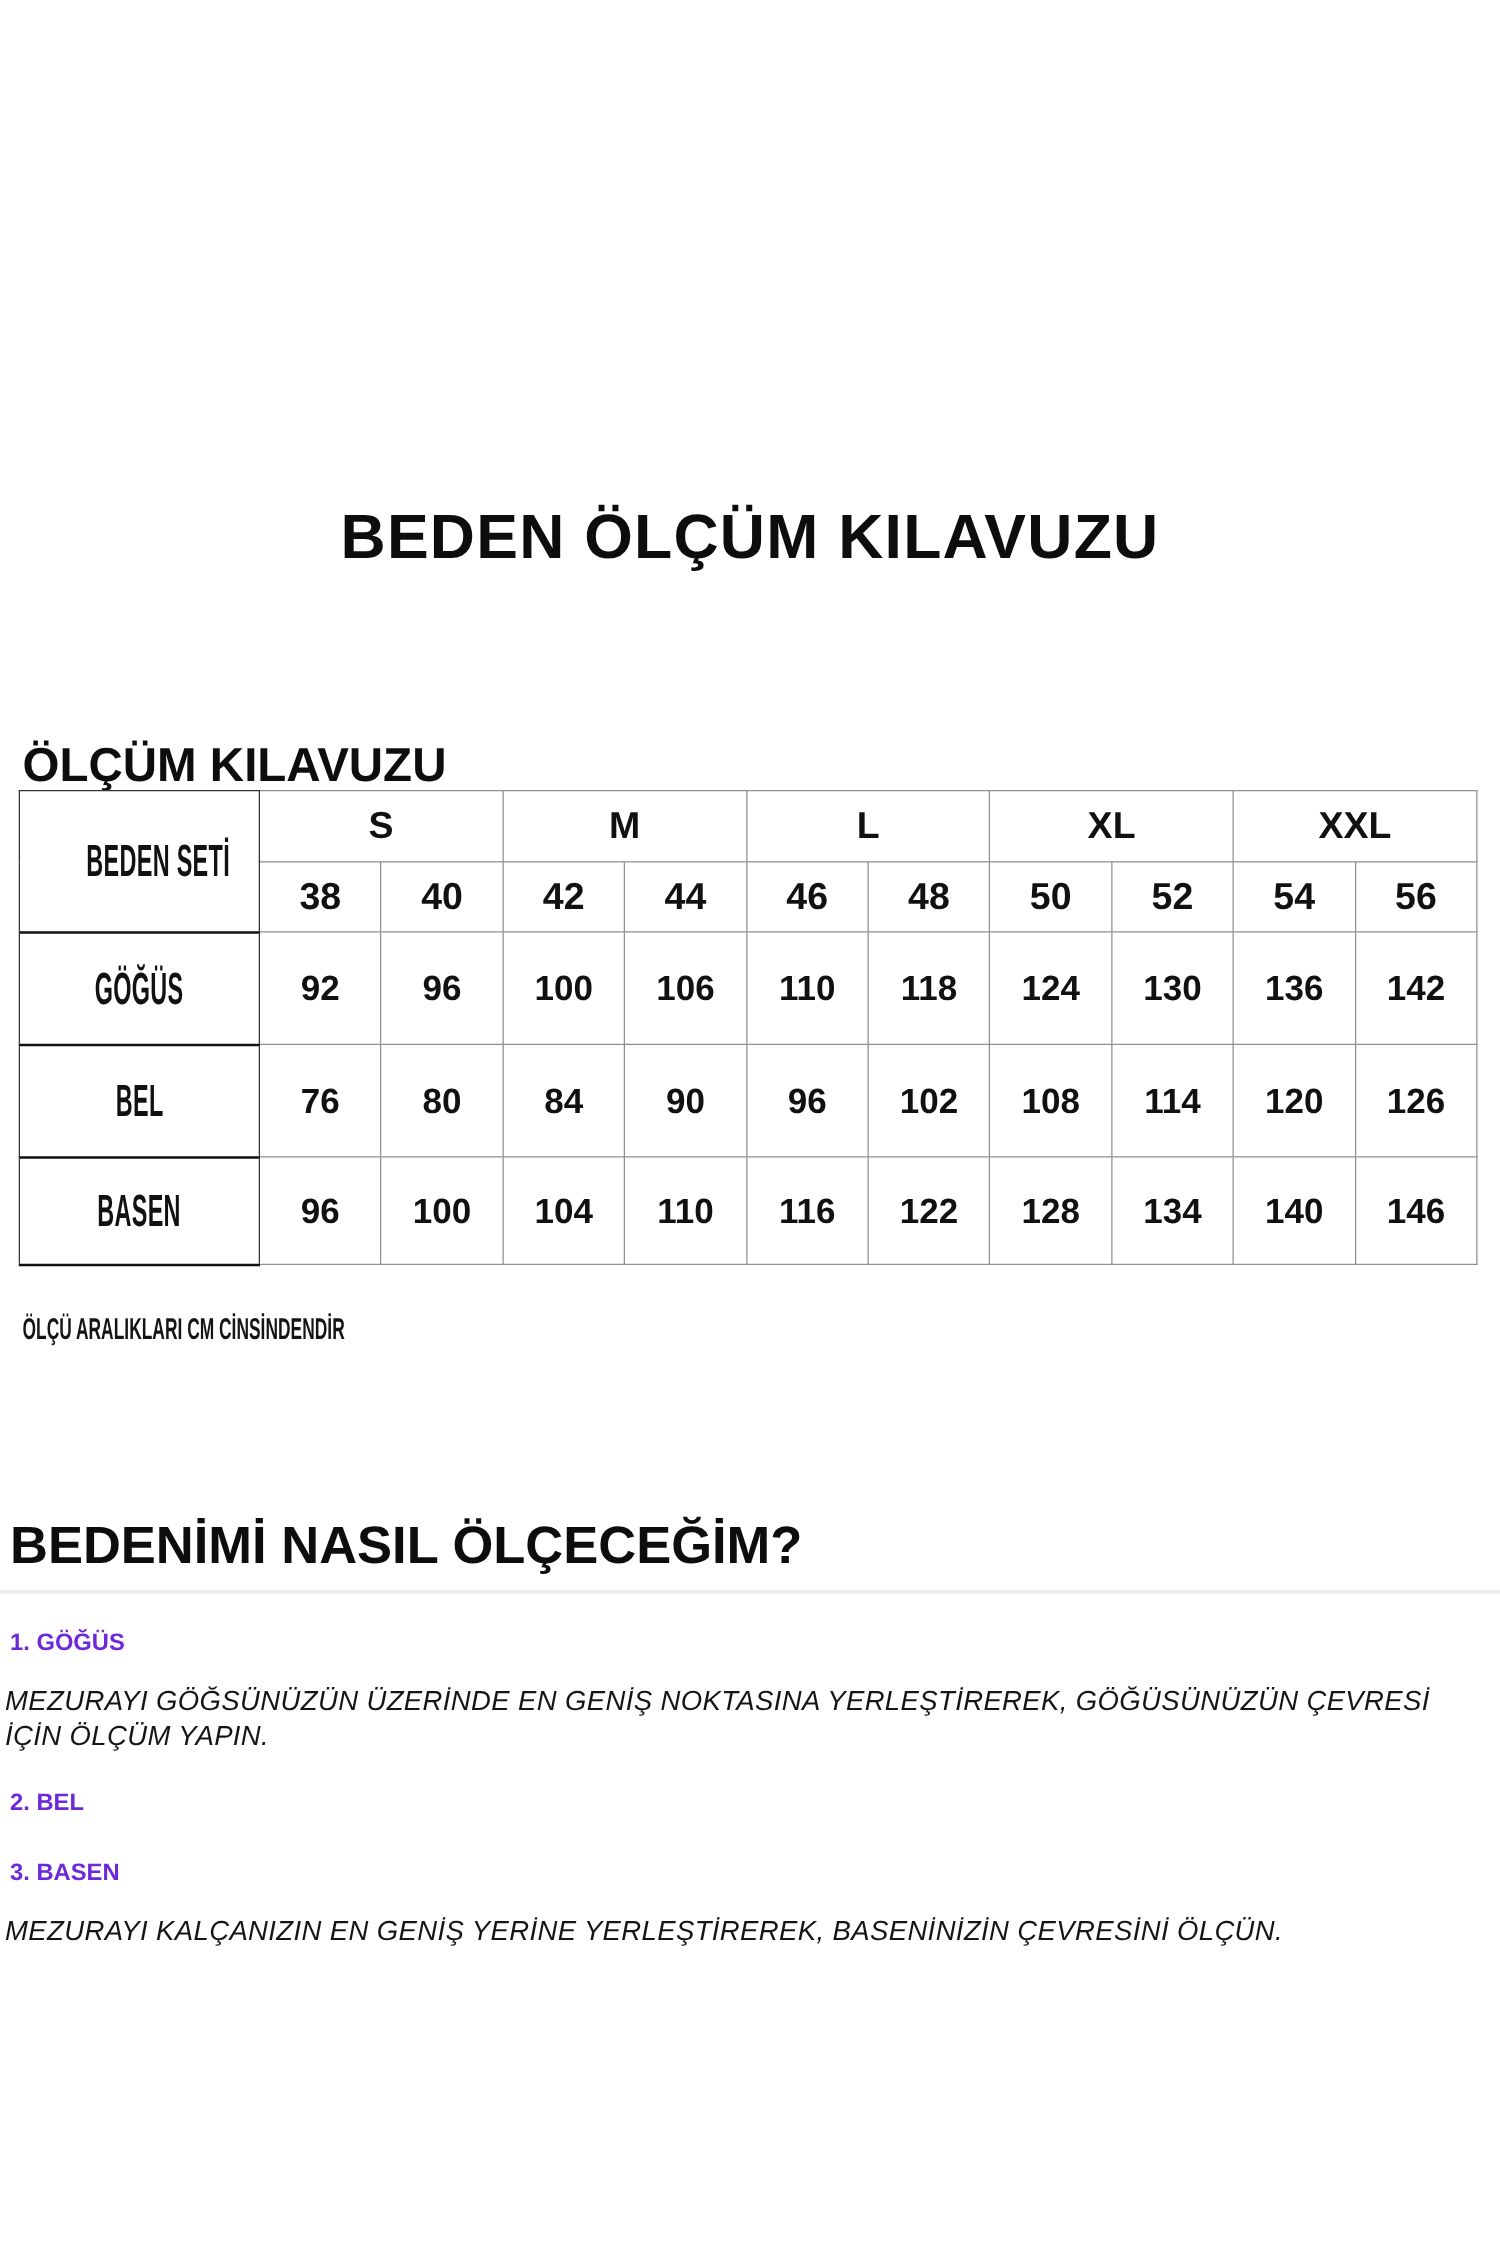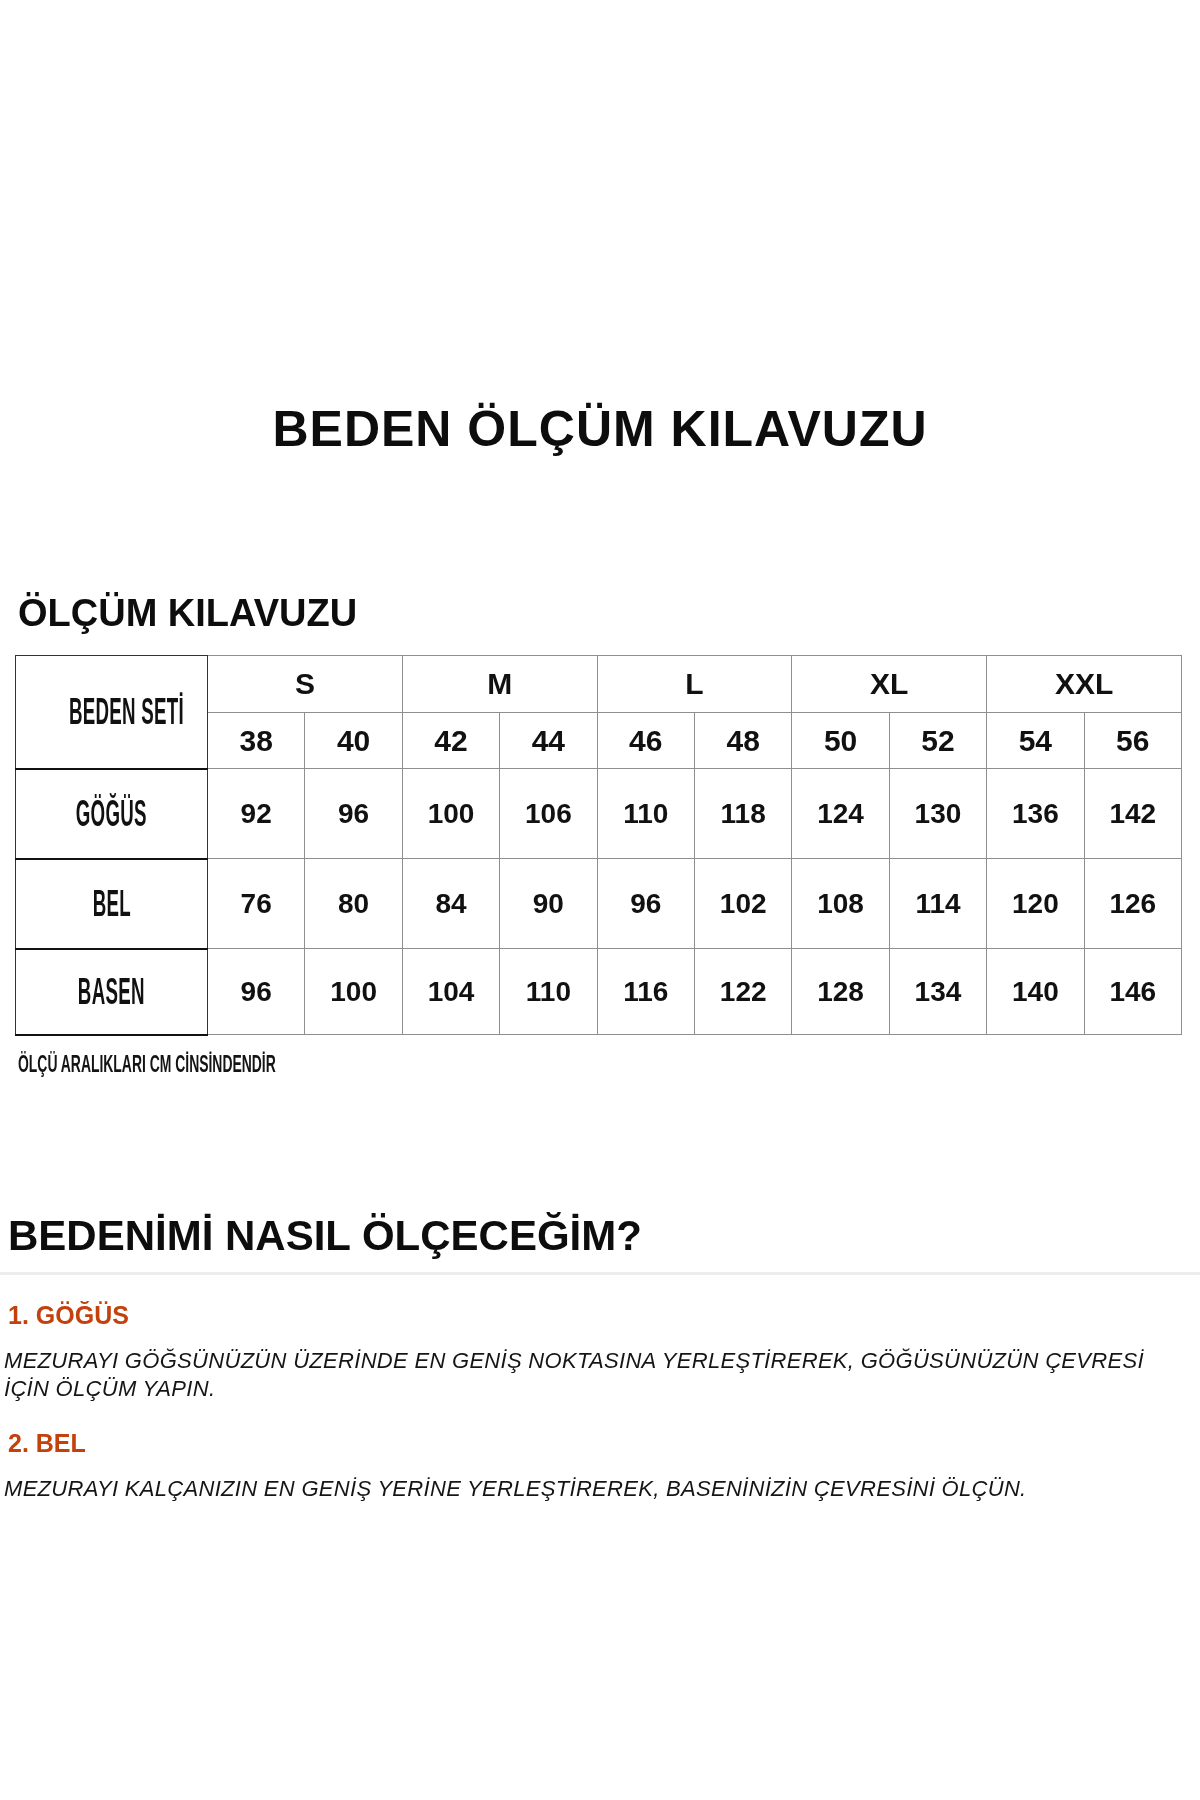--- a/index.html
+++ b/index.html
@@ -23,21 +23,21 @@
   }
 
   
   .guide-heading {
     position:absolute; top:592px; left:18px;
     font-size:38px; font-weight:bold; letter-spacing:0px;
     color:#0d0d0d;
   }
 
   
-  .size-table-wrap { position:absolute; top:655px; left:15px; width:1166px; }
+  .size-table-wrap { position:absolute; top:632px; left:15px; width:1166px; }
   table.size-table {
     width:100%;
     border-collapse:collapse;
     table-layout:fixed;
   }
   .size-table th, .size-table td {
     border:1px solid #8f8f8f;
     text-align:center; vertical-align:middle;
     font-weight:bold; color:#111111;
     background:#ffffff;
@@ -81,22 +81,22 @@
     font-size:42px; font-weight:bold; line-height:48px;
     color:#0d0d0d;
   }
   .howto-divider {
     margin-top:12px;
     border:0; border-top:3px solid #ededed;
     width:100%;
   }
   .step-title {
     margin:24px 0 0 8px;
-    font-size:25px; font-weight:bold; line-height:32px;
-    color:#c2410c;
+    font-size:19px; font-weight:bold; line-height:32px;
+    color:#6d28d9;
   }
   .step-title.later { }
   .step-text {
     margin:16px 0 0 4px;
     font-size:22px; font-style:italic; line-height:28px;
     letter-spacing:0.3px;
     color:#151515;
     max-width:1190px;
   }
 </style>
@@ -194,16 +194,17 @@
 
   <div class="howto">
     <h2 class="howto-heading">BEDENİMİ NASIL ÖLÇECEĞİM?</h2>
     <hr class="howto-divider">
 
     <h3 class="step-title">1. GÖĞÜS</h3>
     <p class="step-text">MEZURAYI GÖĞSÜNÜZÜN ÜZERİNDE EN GENİŞ NOKTASINA YERLEŞTİREREK, GÖĞÜSÜNÜZÜN ÇEVRESİ İÇİN ÖLÇÜM YAPIN.</p>
 
     <h3 class="step-title later">2. BEL</h3>
 
+    <h3 class="step-title later">3. BASEN</h3>
     <p class="step-text">MEZURAYI KALÇANIZIN EN GENİŞ YERİNE YERLEŞTİREREK, BASENİNİZİN ÇEVRESİNİ ÖLÇÜN.</p>
   </div>
 
 </div>
 
 </body></html>

